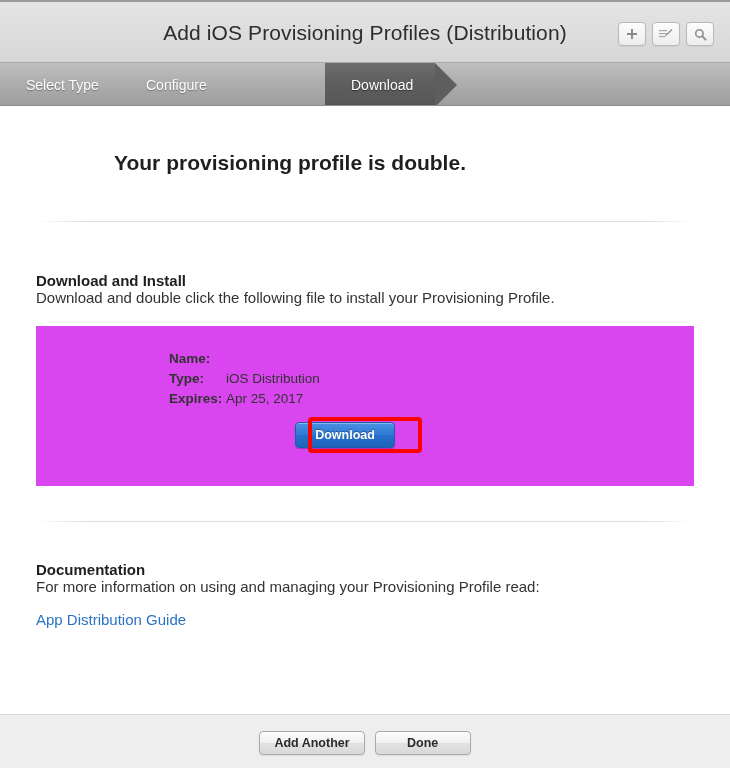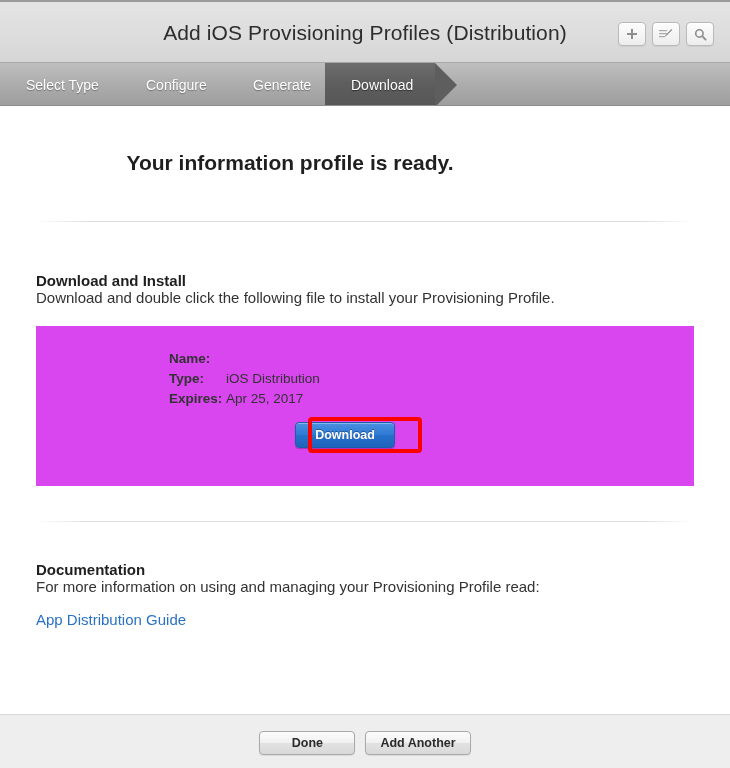--- a/index.html
+++ b/index.html
@@ -262,27 +262,26 @@
           <line x1="8.2" y1="8.2" x2="11.6" y2="11.6" stroke="#8d8d8d" stroke-width="1.8" stroke-linecap="round"></line>
         </svg>
       </span>
     </div>
   </div>
 </div>
 
 <div id="stepnav">
   <div class="step done" style="left:128px;">Configure</div>
   <div class="step done" style="left:8px;">Select Type</div>
-  <div class="step done" style="left:235px;">Generate</div>
   <div class="step active" style="left:325px;">Download</div>
 </div>
 
 <div id="content">
 
-  <div id="headline">Your information profile is ready.</div>
+  <div id="headline">Your provisioning profile is double.</div>
 
   <div class="divider" id="divider-1"></div>
 
   <div id="install-block">
     <div class="section-title">Download and Install</div>
     <div class="section-body">Download and double click the following file to install your Provisioning Profile.</div>
   </div>
 
   <div id="info-panel">
     <div id="info-rows">
@@ -307,16 +306,16 @@
 
   <div class="divider" id="divider-2"></div>
 
   <div id="doc-block">
     <div class="section-title">Documentation</div>
     <div class="section-body">For more information on using and managing your Provisioning Profile read:</div>
     <a id="doc-link">App Distribution Guide</a>
   </div>
 
   <div id="footer">
+    <button class="footer-btn">Add Another</button>
     <button class="footer-btn">Done</button>
-    <button class="footer-btn">Add Another</button>
   </div>
 </div>
 
 </body></html>

